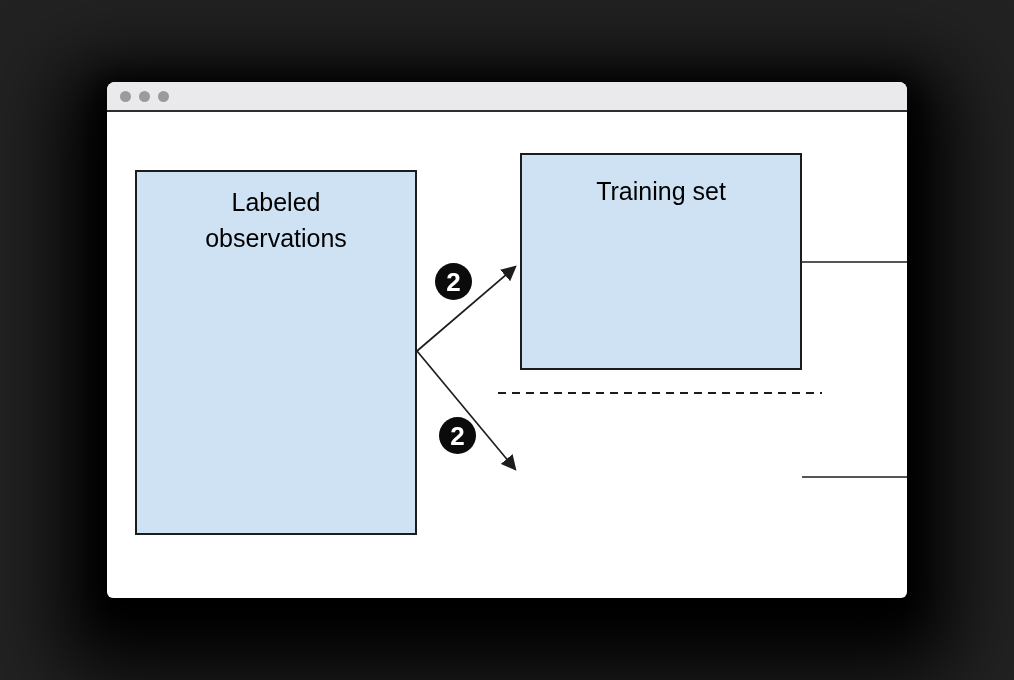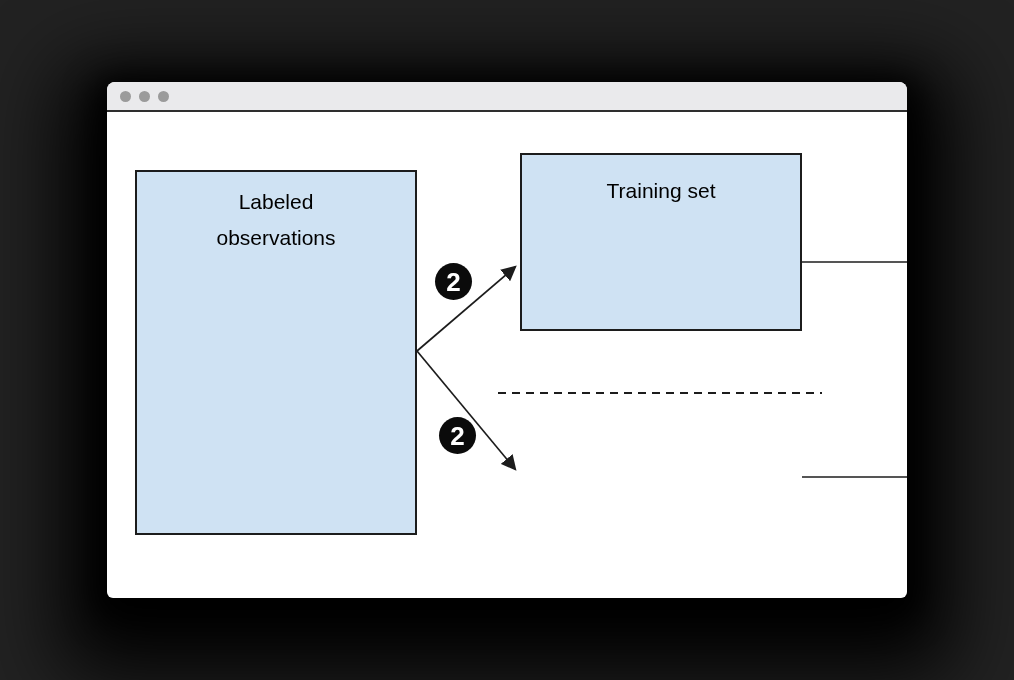--- a/index.html
+++ b/index.html
@@ -53,40 +53,40 @@
     top: 0;
     width: 800px;
     height: 486px;
   }
   .node {
     position: absolute;
     box-sizing: border-box;
     background: var(--node_fill, #cfe2f3);
     border: 2px solid var(--node_border, #1c1c1c);
     color: var(--text_color, #000000);
-    font-size: 21px;
+    font-size: 25px;
     line-height: 36px;
     text-align: center;
   }
   .node-source {
     left: 28px;
     top: 58px;
     width: 282px;
     height: 365px;
     padding-top: 12px;
   }
   .node-source .node-label {
     display: inline-block;
     max-width: 190px;
   }
   .node-training {
     left: 413px;
     top: 41px;
     width: 282px;
-    height: 178px;
+    height: 217px;
     padding-top: 18px;
   }
   .node-test {
     left: 413px;
     top: 300px;
     width: 282px;
     height: 128px;
     padding-top: 18px;
   }
   .badge {

